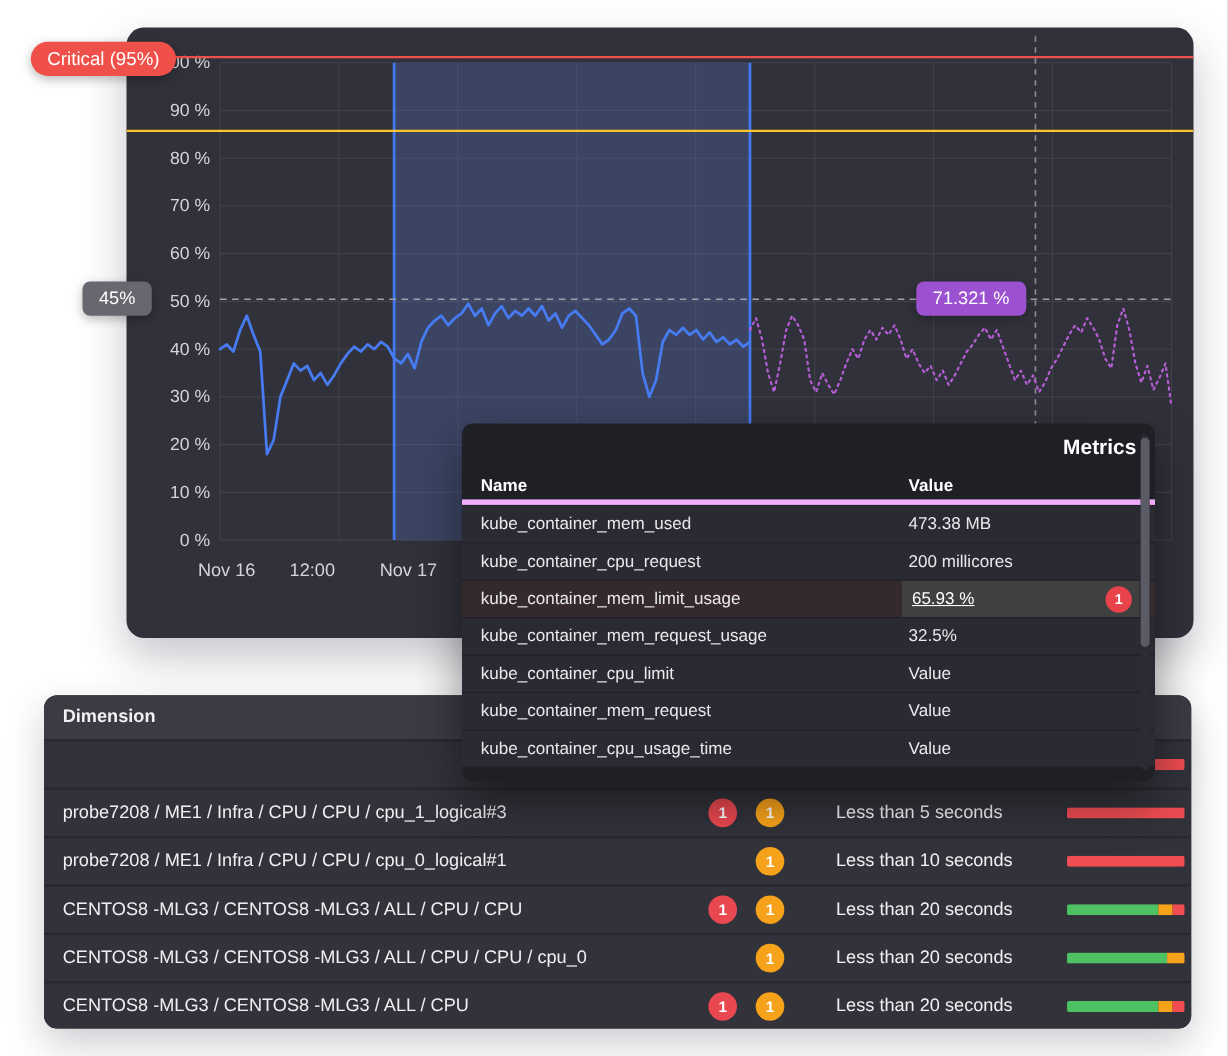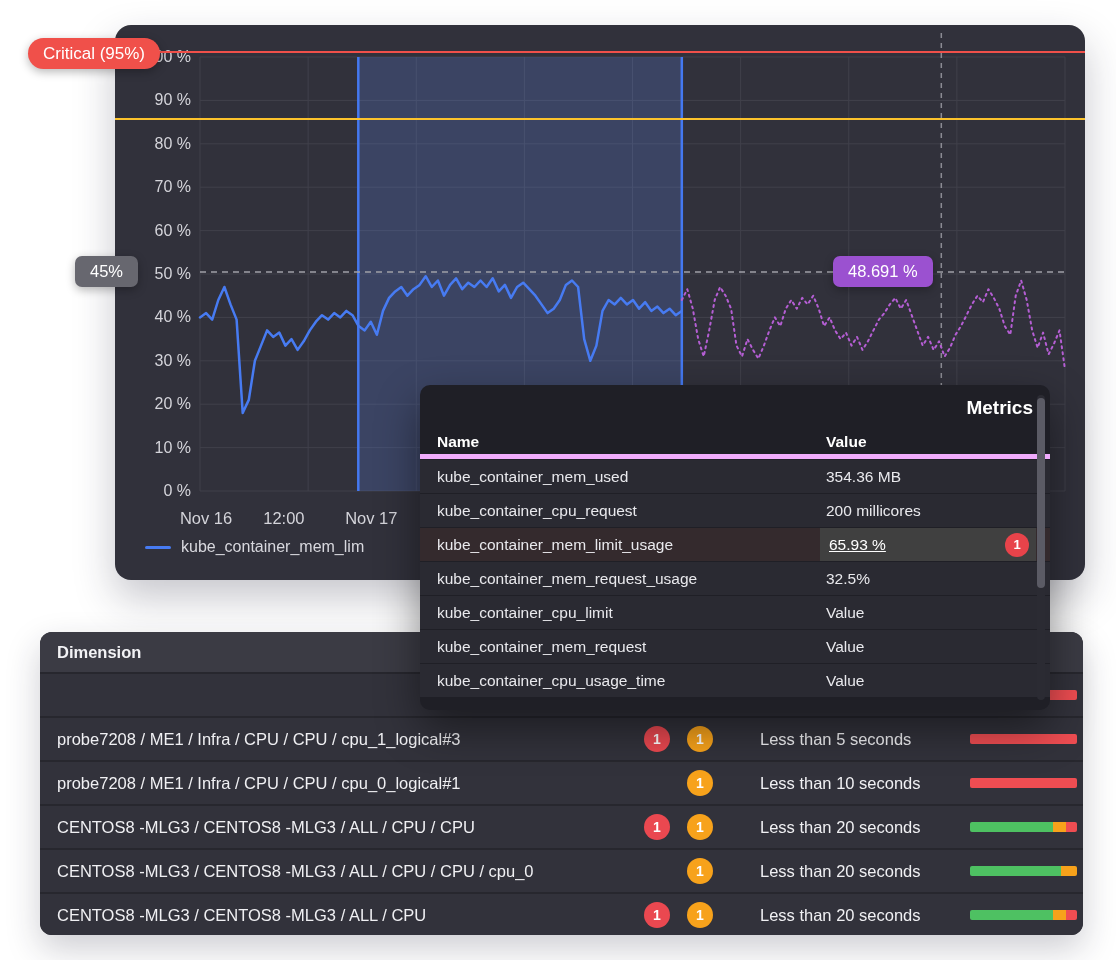--- a/index.html
+++ b/index.html
@@ -112,40 +112,36 @@
         <rect x="243.295" y="32" width="323.5100000000001" height="434" fill="rgba(96,136,240,0.22)"></rect>
         <line x1="243.295" x2="243.295" y1="32" y2="466" stroke="#4478f0" stroke-width="2.5"></line>
         <line x1="566.8050000000001" x2="566.8050000000001" y1="32" y2="466" stroke="#4478f0" stroke-width="2.5"></line>
         <line x1="0" x2="970" y1="27" y2="27" stroke="#f0504a" stroke-width="2"></line>
         <line x1="0" x2="970" y1="94" y2="94" stroke="#fcc32c" stroke-width="2"></line>
         <line x1="85" x2="950" y1="247" y2="247" stroke="#a0a0a8" stroke-width="1.5" stroke-dasharray="6 5"></line>
         <line x1="826.305" x2="826.305" y1="8" y2="466" stroke="#8b8b94" stroke-width="1.5" stroke-dasharray="5 5"></line>
         <polyline points="85.0,292.4 91.1,288.1 97.2,294.6 103.3,275.0 109.4,262.0 115.5,279.4 121.6,294.6 127.7,387.9 133.8,374.9 139.9,335.8 146.0,320.6 152.1,305.4 158.2,311.9 164.3,307.6 170.4,320.6 176.5,314.1 182.6,324.9 188.7,316.3 194.8,305.4 200.9,296.7 207.0,290.2 213.1,294.6 219.2,288.1 225.3,292.4 231.4,285.9 237.5,290.2 243.6,301.1 249.7,305.4 255.8,296.7 261.9,309.8 268.0,285.9 274.1,272.9 280.2,266.4 286.3,262.0 292.4,270.7 298.5,264.2 304.6,259.9 310.7,251.2 316.8,262.0 322.9,255.5 329.0,270.7 335.1,259.9 341.1,253.3 347.2,264.2 353.3,257.7 359.4,262.0 365.5,255.5 371.6,262.0 377.7,253.3 383.8,266.4 389.9,259.9 396.0,272.9 402.1,262.0 408.2,257.7 414.3,264.2 420.4,270.7 426.5,279.4 432.6,288.1 438.7,283.7 444.8,275.0 450.9,259.9 457.0,255.5 463.1,262.0 469.2,314.1 475.3,335.8 481.4,320.6 487.5,285.9 493.6,275.0 499.7,279.4 505.8,272.9 511.9,279.4 518.0,275.0 524.1,283.7 530.2,277.2 536.3,285.9 542.4,281.6 548.5,288.1 554.6,283.7 560.7,290.2 566.8,285.9" fill="none" stroke="#477bf2" stroke-width="2.5" stroke-linejoin="round" stroke-linecap="round"></polyline>
         <polyline points="566.8,275.0 572.3,264.2 577.8,283.7 583.2,314.1 588.7,331.5 594.2,305.4 599.7,275.0 605.1,262.0 610.6,270.7 616.1,283.7 621.5,320.6 627.0,331.5 632.5,314.1 638.0,324.9 643.4,333.6 648.9,320.6 654.4,305.4 659.9,292.4 665.3,301.1 670.8,283.7 676.3,275.0 681.8,283.7 687.2,272.9 692.7,279.4 698.2,270.7 703.7,283.7 709.1,301.1 714.6,292.4 720.1,305.4 725.6,314.1 731.0,307.6 736.5,320.6 742.0,311.9 747.5,324.9 752.9,316.3 758.4,305.4 763.9,294.6 769.4,288.1 774.8,279.4 780.3,272.9 785.8,283.7 791.2,275.0 796.7,290.2 802.2,305.4 807.7,320.6 813.1,311.9 818.6,324.9 824.1,316.3 829.6,331.5 835.0,322.8 840.5,309.8 846.0,301.1 851.5,290.2 856.9,279.4 862.4,270.7 867.9,277.2 873.4,264.2 878.8,272.9 884.3,283.7 889.8,301.1 895.3,309.8 900.7,270.7 906.2,255.5 911.7,275.0 917.2,305.4 922.6,322.8 928.1,307.6 933.6,329.3 939.1,318.4 944.5,305.4 950.0,344.5" fill="none" stroke="#b55ed4" stroke-width="2" stroke-linejoin="round" stroke-linecap="round" stroke-dasharray="2 4"></polyline>
       </svg>
-    <div class="legend">
-      <span class="legend-dash"></span>
-      <span class="legend-label">kube_container_mem_lim</span>
-    </div>
   </section>
 
   <div class="pill pill-critical">Critical (95%)</div>
   <div class="pill pill-gray">45%</div>
-  <div class="pill pill-purple">48.691 %</div>
+  <div class="pill pill-purple">71.321 %</div>
 
   <section class="metrics-popup">
     <div class="m-title">Metrics</div>
     <div class="m-head">
       <span class="m-col-name">Name</span>
       <span class="m-col-value">Value</span>
     </div>
     <div id="metrics-rows">
         <div class="m-row">
           <span class="m-name">kube_container_mem_used</span>
-          <div class="m-val"><span>354.36 MB</span></div>
+          <div class="m-val"><span>473.38 MB</span></div>
         </div>
         <div class="m-row">
           <span class="m-name">kube_container_cpu_request</span>
           <div class="m-val"><span>200 millicores</span></div>
         </div>
         <div class="m-row m-row-hl">
           <span class="m-name">kube_container_mem_limit_usage</span>
           <div class="m-val m-val-hl">
             <span>65.93 %</span>
             <span class="m-badge">1</span>

